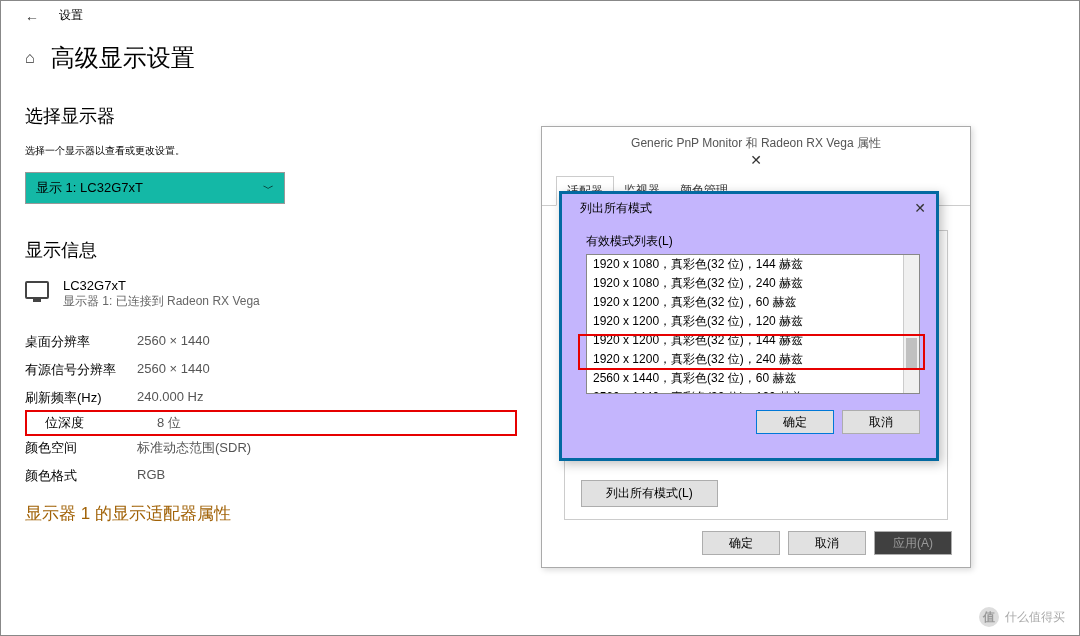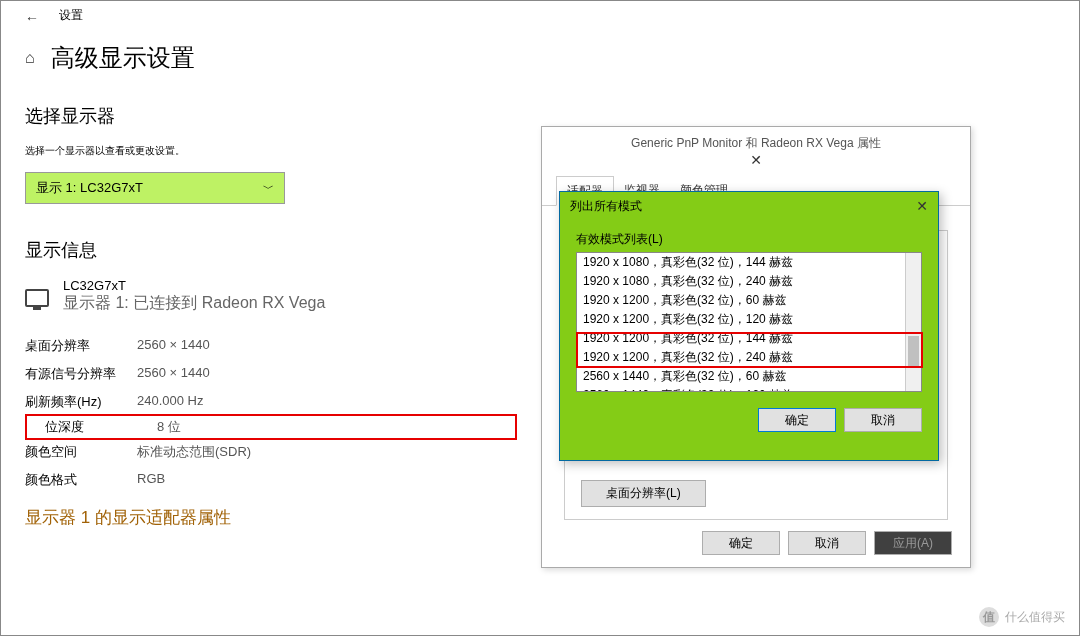--- a/index.html
+++ b/index.html
@@ -20,37 +20,37 @@
     .top-bar { display: flex; align-items: center; gap: 20px; padding: 6px 0 18px 0; font-size: 12px; }
     .back-arrow { font-size: 14px; color: #333; }
     .title-row { display:flex; align-items:center; gap: 16px; margin-bottom: 30px; }
     .home-icon { font-size: 16px; color:#333; }
     .page-title { font-size: 24px; font-weight: 400; }
     
     .section-head { font-size: 18px; font-weight: 400; margin-bottom: 16px; }
     .hint { font-size: 10px; margin-bottom: 14px; }
     
     .dropdown {
-      width: 260px; height: 32px; border: 1px solid #999; background:#bef264;
+      width: 260px; height: 32px; border: 1px solid #999; background:#14b8a6;
       display:flex; align-items:center; justify-content:space-between;
       padding: 0 10px; font-size: 13px; margin-bottom: 34px;
     }
     .chev { font-size: 11px; }
     
-    .monitor-block { display:flex; gap:14px; margin-bottom: 18px; align-items: center; }
+    .monitor-block { display:flex; gap:14px; margin-bottom: 18px; }
     .monitor-icon {
       width:24px; height:18px; border:2px solid #444; border-radius:2px;
       position:relative; margin-top:3px;
     }
     .monitor-icon::after{
       content:""; position:absolute; bottom:-5px; left:50%; transform:translateX(-50%);
       width:8px; height:3px; background:#444;
     }
     .mon-name { font-size:13px; }
-    .mon-sub { font-size:16px; color:#666; }
+    .mon-sub { font-size:12px; color:#666; }
     
     .info-table { margin-top: 6px; }
     .info-row { display:flex; padding: 5px 0; font-size:13px; }
     .info-label { width: 112px; color:#000; }
     .info-value { color:#555; }
     .red-box { border: 2px solid #e60000; padding: 2px 18px; margin: -2px 0; }
     .link { color: #a16207; margin-top: 12px; font-size:17px; }
     
     
     .dialog {
@@ -86,23 +86,24 @@
     .dlg-buttons .btn {
       width:78px; height:24px; border:1px solid #adadad; background:#e1e1e1;
       font-size:12px; display:flex; align-items:center; justify-content:center;
     }
     .dlg-buttons .btn.disabled { color:#999; background:#404040; }
     
     
     .modes-dialog {
       position:absolute; top: 190px; left: 558px;
       width: 380px; height: 270px;
-      background:#84cc16; border:1px solid #0369a1;
+      background:#c4b5fd; border:3px solid #0369a1;
       box-shadow: 3px 3px 10px rgba(0,0,0,.25);
       z-index: 10;
+      padding-left: 8px;
     }
     .modes-title { display:flex; justify-content:space-between; padding:6px 10px; font-size:12px; }
     .modes-body { padding: 10px 16px; font-size:12px; }
     .modes-label { margin-bottom:4px; }
     .modes-list {
       border:1px solid #888; height: 140px; overflow:hidden; position:relative;
       background:#fff;
     }
     .modes-scrollbar {
       position:absolute; right:0; top:0; bottom:0; width:16px; background:#f0f0f0;
@@ -203,21 +204,21 @@
     <div class="group-box" style="height:290px; position:relative;">
       <div style="position:absolute; bottom:12px; left:16px; right:16px;">
         <div class="bg-row">
           <span class="bg-label">系统视频内存:</span>
           <span class="bg-val" style="margin-left:80px;">0 MB</span>
         </div>
         <div class="bg-row">
           <span class="bg-label">共享系统内存:</span>
           <span class="bg-val" style="margin-left:80px;">32724 MB</span>
         </div>
-        <div class="list-all-btn">桌面分辨率(L)</div>
+        <div class="list-all-btn">列出所有模式(L)</div>
       </div>
     </div>
   </div>
   <div class="dlg-buttons">
     <div class="btn">确定</div>
     <div class="btn">取消</div>
     <div class="btn disabled">应用(A)</div>
   </div>
 </div>
 

